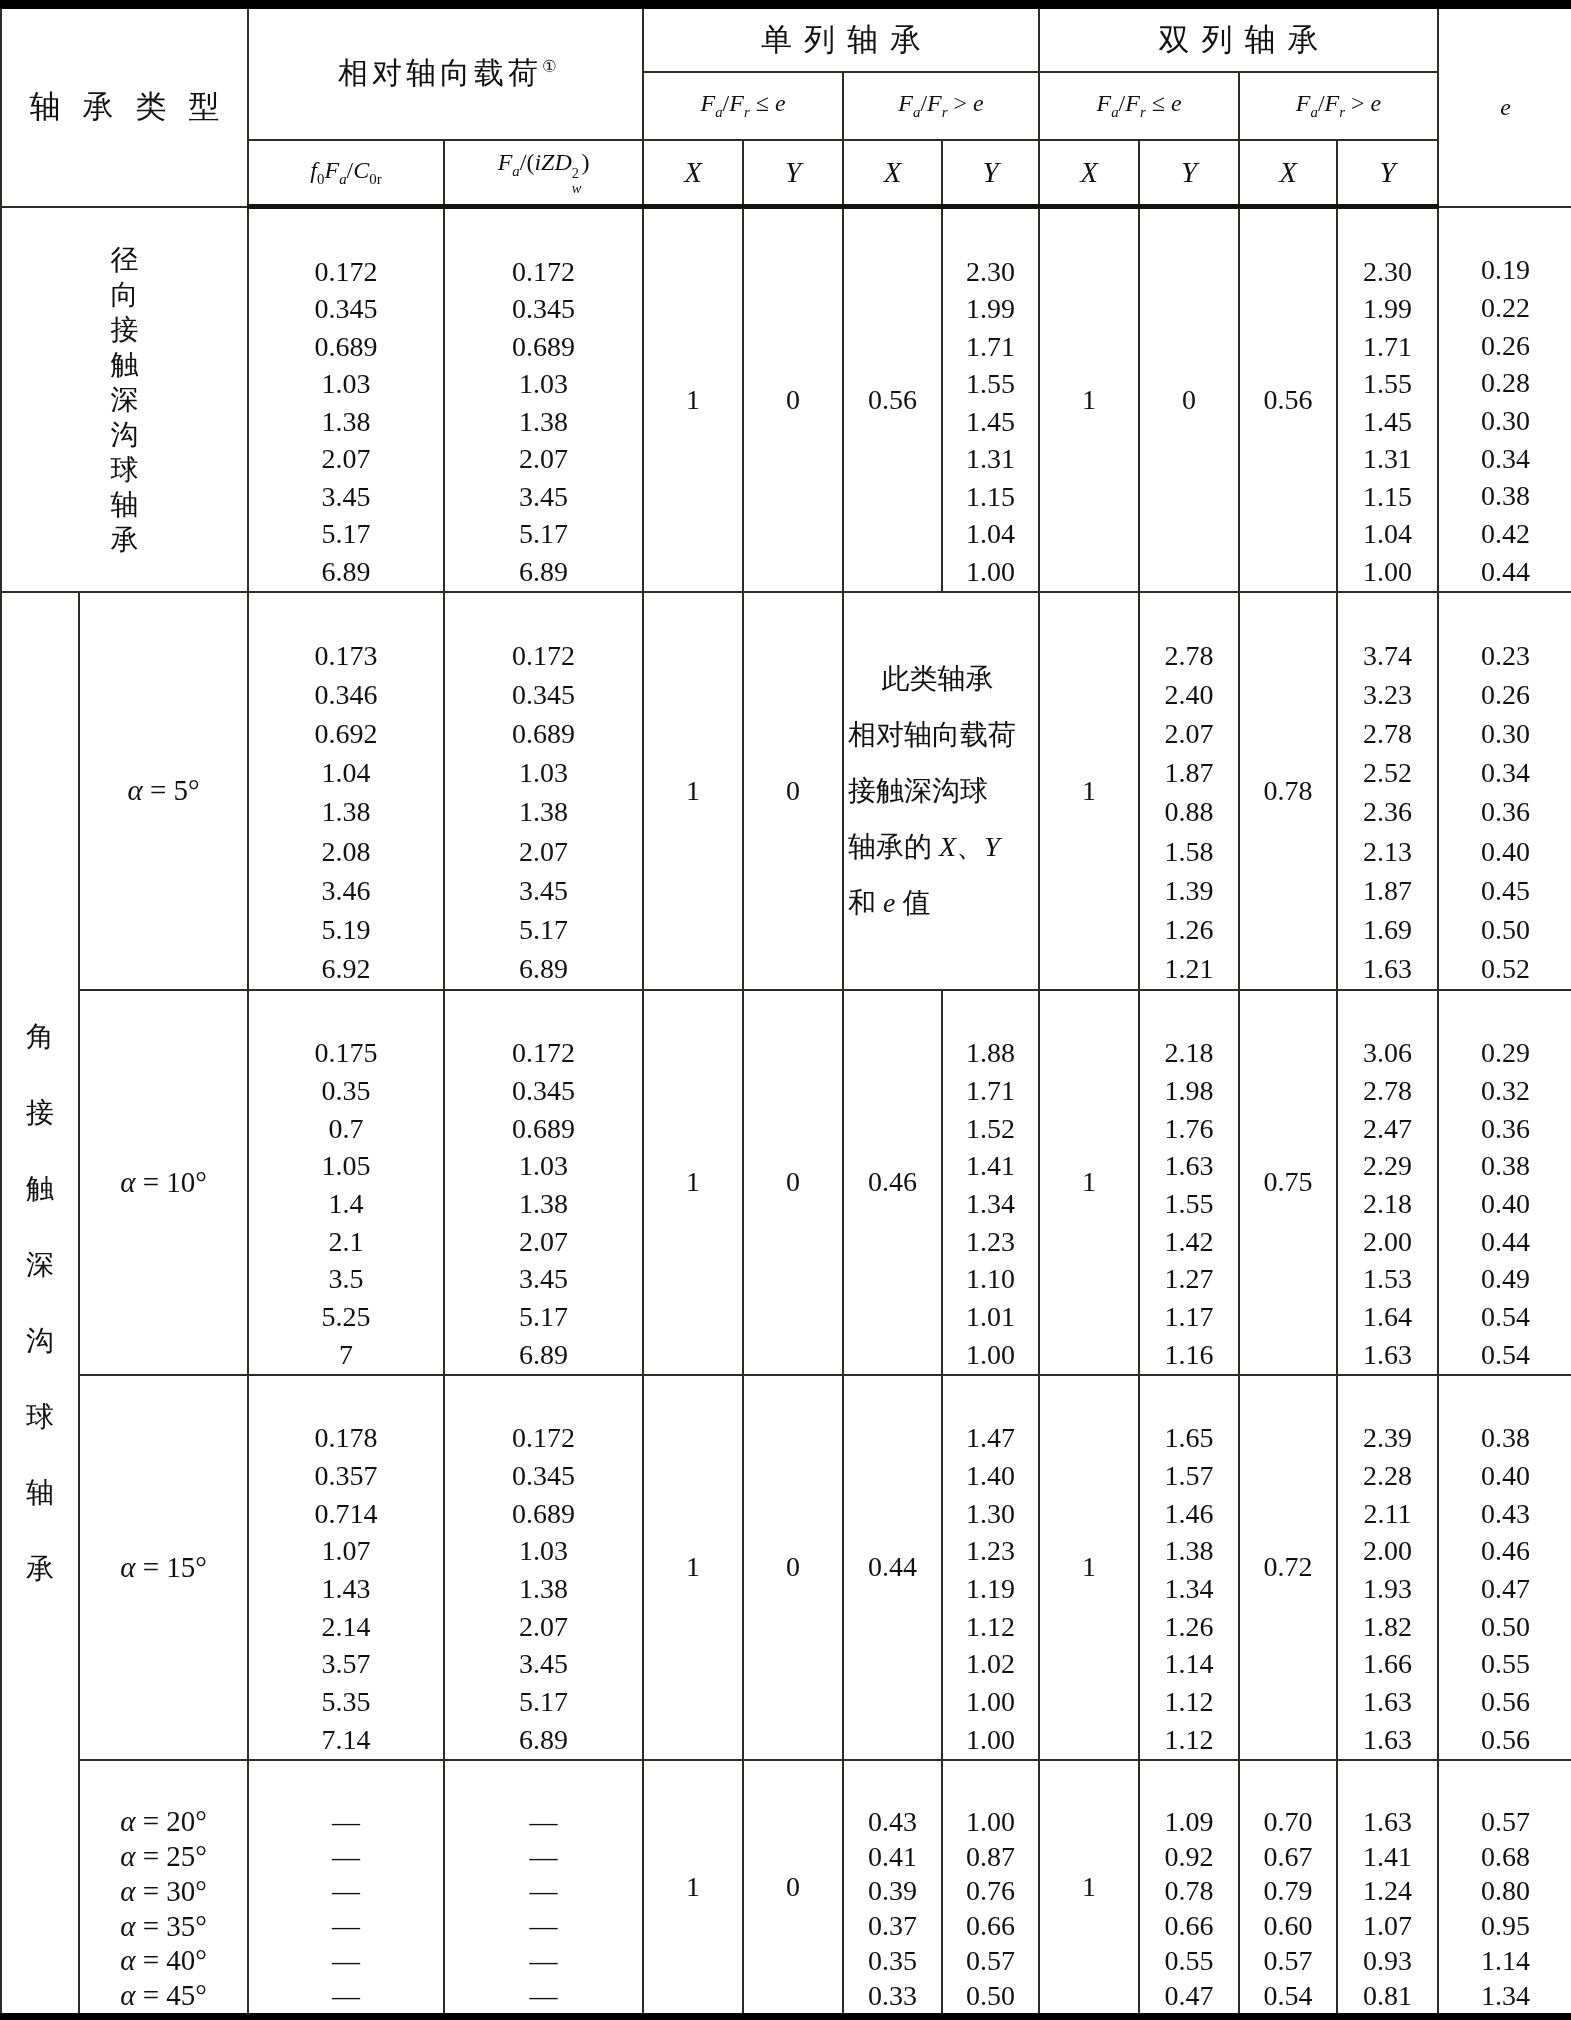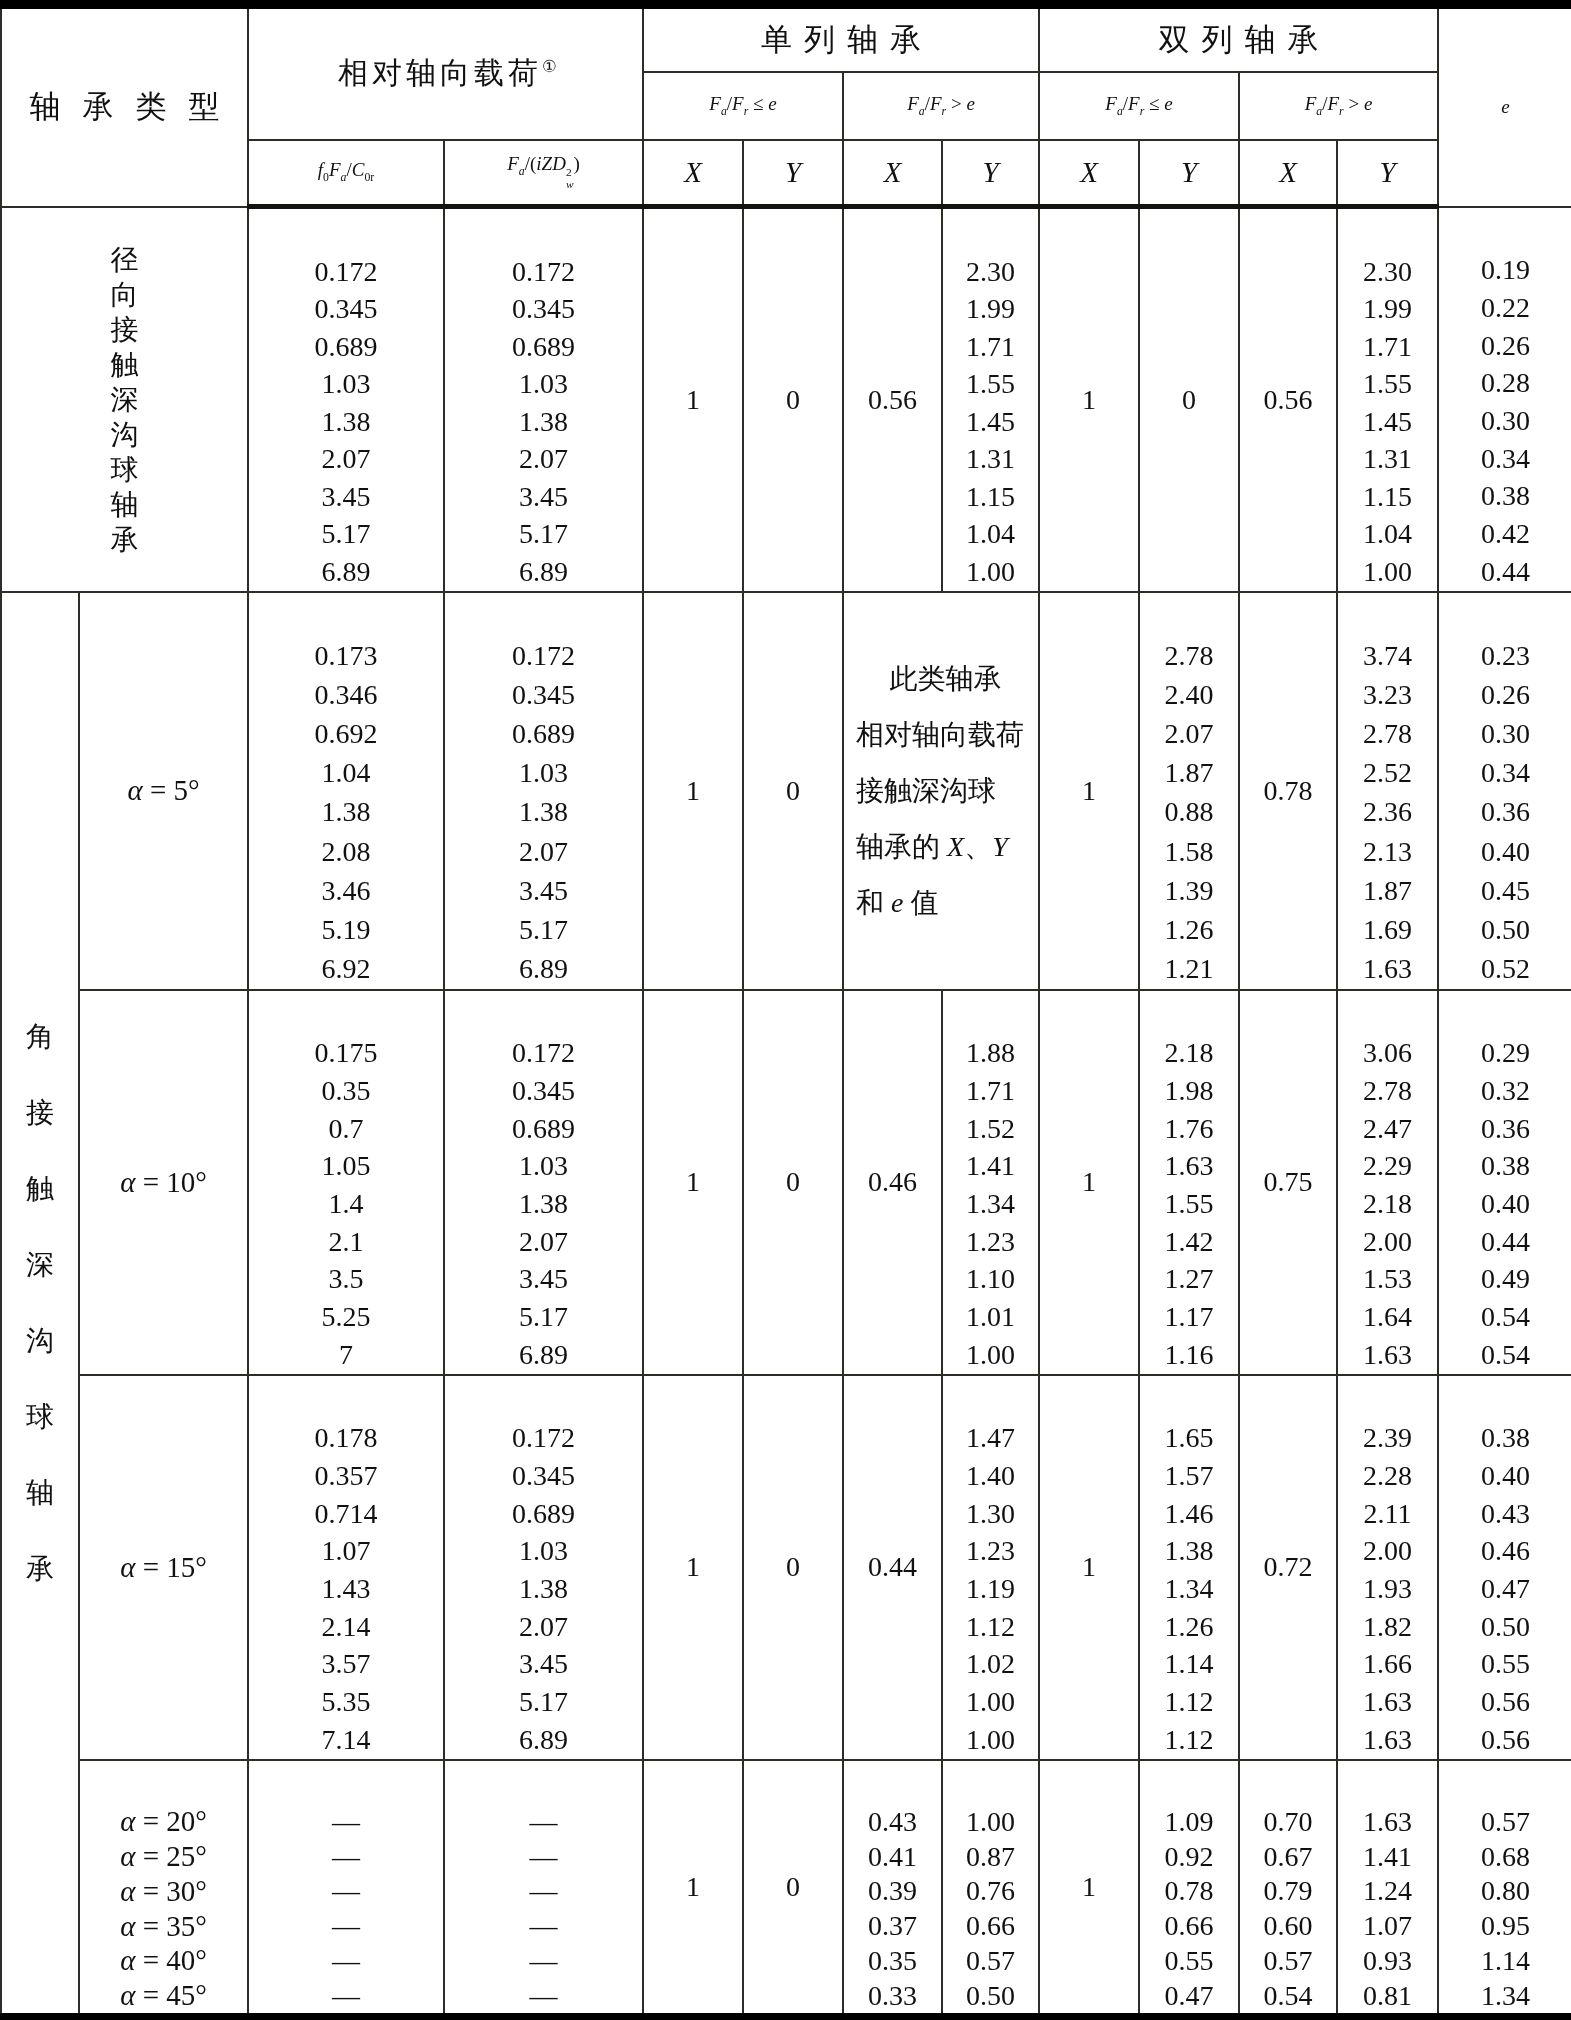--- a/index.html
+++ b/index.html
@@ -7,35 +7,35 @@
   table{border-collapse:collapse;table-layout:fixed;width:1571px;
     border-top:9px solid #000;border-bottom:7px solid #000;border-left:2px solid #2b2b2b;}
   td,th{border:2px solid #2e2c26;padding:0;position:relative;text-align:center;vertical-align:middle;
     font-weight:normal;background:#fff;}
   td:last-child,th:last-child{border-right:0;}
   thead tr:last-child th{border-bottom:5px solid #15130f;}
   .cn{font-size:31px;letter-spacing:12px;text-indent:12px;}
   .cn-wide{font-size:31px;letter-spacing:22px;text-indent:22px;}
   .cn-load{font-size:30px;letter-spacing:4px;text-indent:4px;}
   .cn-load sup{font-size:.55em;letter-spacing:0;}
-  .fx{font-size:19px;}
+  .fx{font-size:24px;}
   .fx sub{font-size:.62em;font-style:italic;}
   .fx sub.dg{font-style:normal;}
   .xy{font-size:29px;font-style:italic;}
   .stk{display:inline-flex;flex-direction:column;align-items:flex-start;vertical-align:-0.55em;
     font-size:.6em;line-height:1.05;font-style:italic;}
   .stk span:first-child{font-style:normal;}
   .fill{position:absolute;inset:0;display:flex;flex-direction:column;align-items:center;}
   .stack{justify-content:space-around;margin-top:44px;}
   .center{justify-content:center;}
   .num{font-size:28px;}
   .vchar{font-size:28px;}
   .alpha{font-size:29px;}
   .alpha i{font-family:"Liberation Serif","DejaVu Serif",serif;}
-  .note-cell{justify-content:center;align-items:flex-start;text-align:left;padding-left:12px;}
+  .note-cell{justify-content:center;align-items:flex-start;text-align:left;padding-left:4px;}
   .note-cell div{font-size:28px;line-height:56px;white-space:nowrap;}
   .note-cell div:first-child{text-indent:1.2em;}
 </style>
 </head>
 <body>
 
 <table>
   <colgroup>
     <col style="width:78px">
       <col style="width:169px">

